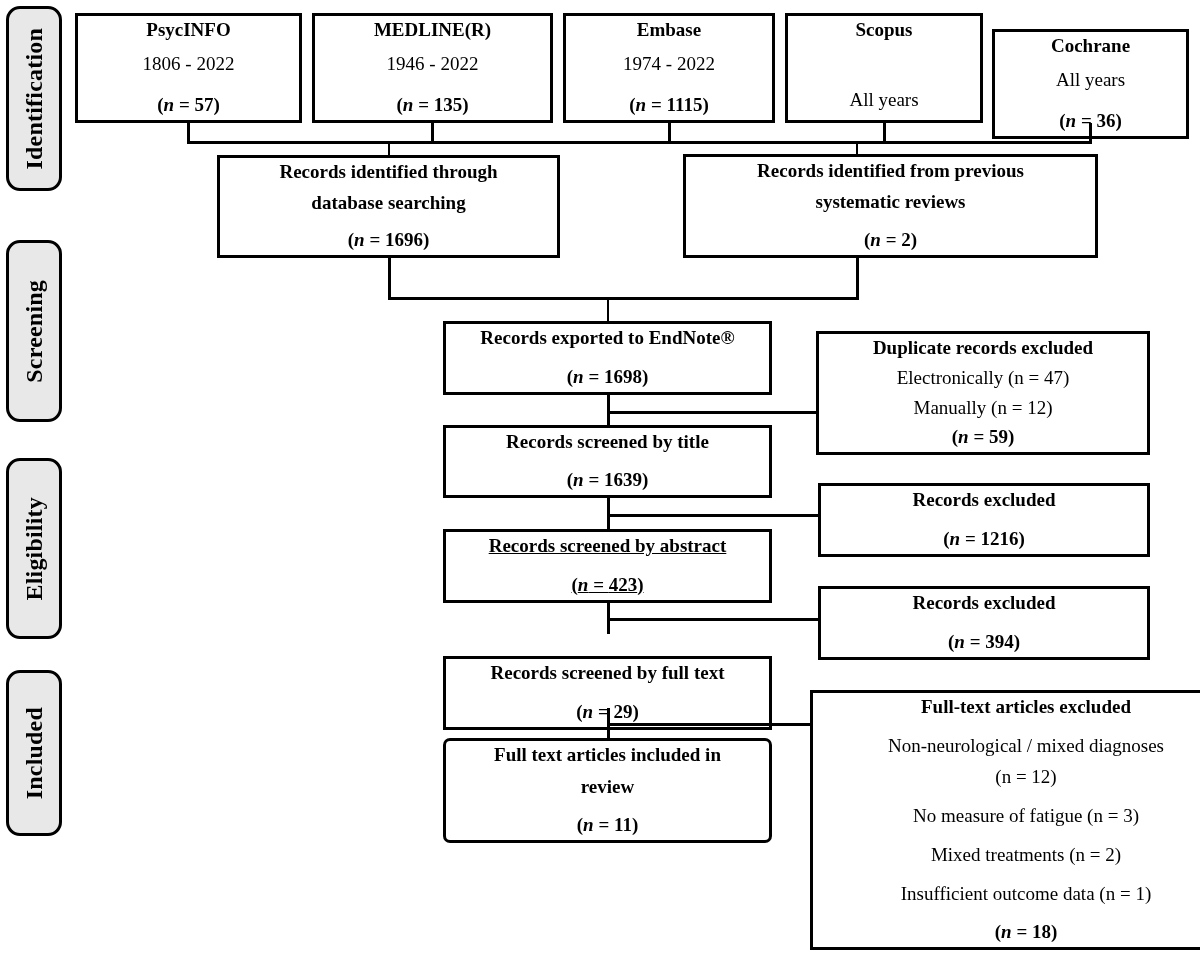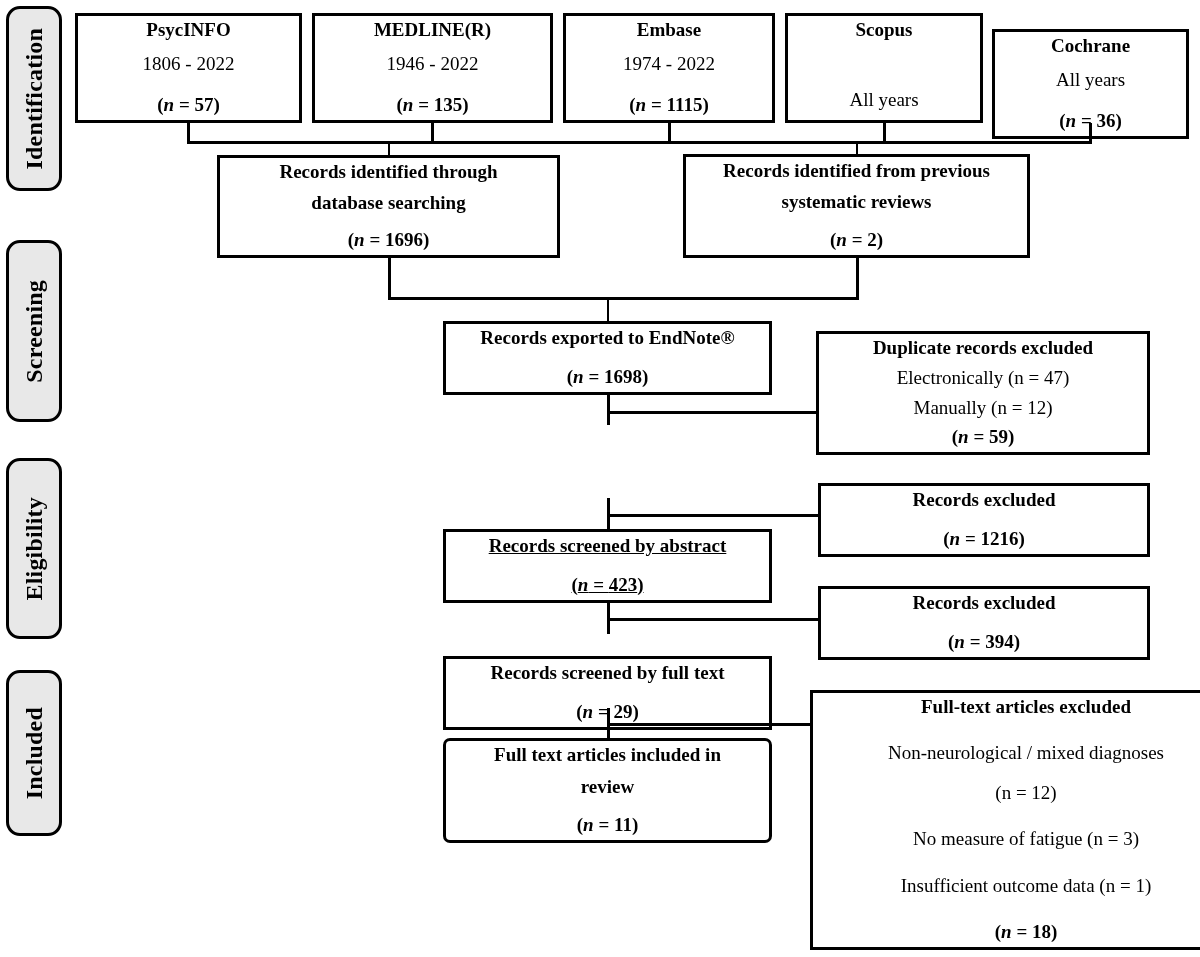--- a/index.html
+++ b/index.html
@@ -136,36 +136,40 @@
 
   <div class="vline thin" style="left:388px; top:141px; height:15px;"></div>
   <div class="vline thin" style="left:856px; top:141px; height:14px;"></div>
 
   <div class="box" style="left:217px; top:155px; width:343px; height:103px;">
     <span class="ln bold">Records identified through</span>
     <span class="ln bold">database searching</span>
     <span class="ln count gap-top">(<i>n</i> = <span>1696</span>)</span>
   </div>
 
-  <div class="box" style="left:683px; top:154px; width:347px; height:104px;">
+  <div class="box" style="left:683px; top:154px; width:415px; height:104px;">
     <span class="ln bold">Records identified from previous</span>
     <span class="ln bold">systematic reviews</span>
     <span class="ln count gap-top">(<i>n</i> = <span>2</span>)</span>
   </div>
 
   <div class="vline" style="left:388px; top:258px; height:41px;"></div>
   <div class="vline" style="left:856px; top:258px; height:41px;"></div>
   <div class="hline" style="left:388px; top:297px; width:471px;"></div>
   <div class="vline thin" style="left:607px; top:297px; height:24px;"></div>
 
   <div class="box" style="left:443px; top:321px; width:329px; height:74px;">
     <span class="ln bold">Records exported to EndNote®</span>
     <span class="ln count gap-top">(<i>n</i> = <span>1698</span>)</span>
   </div>
 
+  <div class="box" style="left:443px; top:425px; width:329px; height:73px;">
+    <span class="ln bold">Records screened by title</span>
+    <span class="ln count gap-top">(<i>n</i> = <span>1639</span>)</span>
+  </div>
 
   <div class="box" style="left:443px; top:529px; width:329px; height:74px;text-decoration:underline;">
     <span class="ln bold">Records screened by abstract</span>
     <span class="ln count gap-top">(<i>n</i> = <span>423</span>)</span>
   </div>
 
   <div class="box" style="left:443px; top:656px; width:329px; height:74px;">
     <span class="ln bold">Records screened by full text</span>
     <span class="ln count gap-top">(<i>n</i> = <span>29</span>)</span>
   </div>
@@ -201,17 +205,18 @@
   <div class="box" style="left:818px; top:586px; width:332px; height:74px;">
     <span class="ln bold">Records excluded</span>
     <span class="ln count gap-top">(<i>n</i> = <span>394</span>)</span>
   </div>
 
   <div class="box" style="left:810px; top:690px; width:432px; height:260px;">
     <span class="ln bold">Full-text articles excluded</span>
     <span class="ln reg gap-top">Non-neurological / mixed diagnoses</span>
     <span class="ln reg">(n = 12)</span>
     <span class="ln reg gap-top">No measure of fatigue (n = 3)</span>
+    <span class="ln reg gap-top">Mixed treatments (n = 2)</span>
     <span class="ln reg gap-top">Insufficient outcome data (n = 1)</span>
     <span class="ln count gap-top">(<i>n</i> = <span>18</span>)</span>
   </div>
 
 </div>
 
 </body></html>

